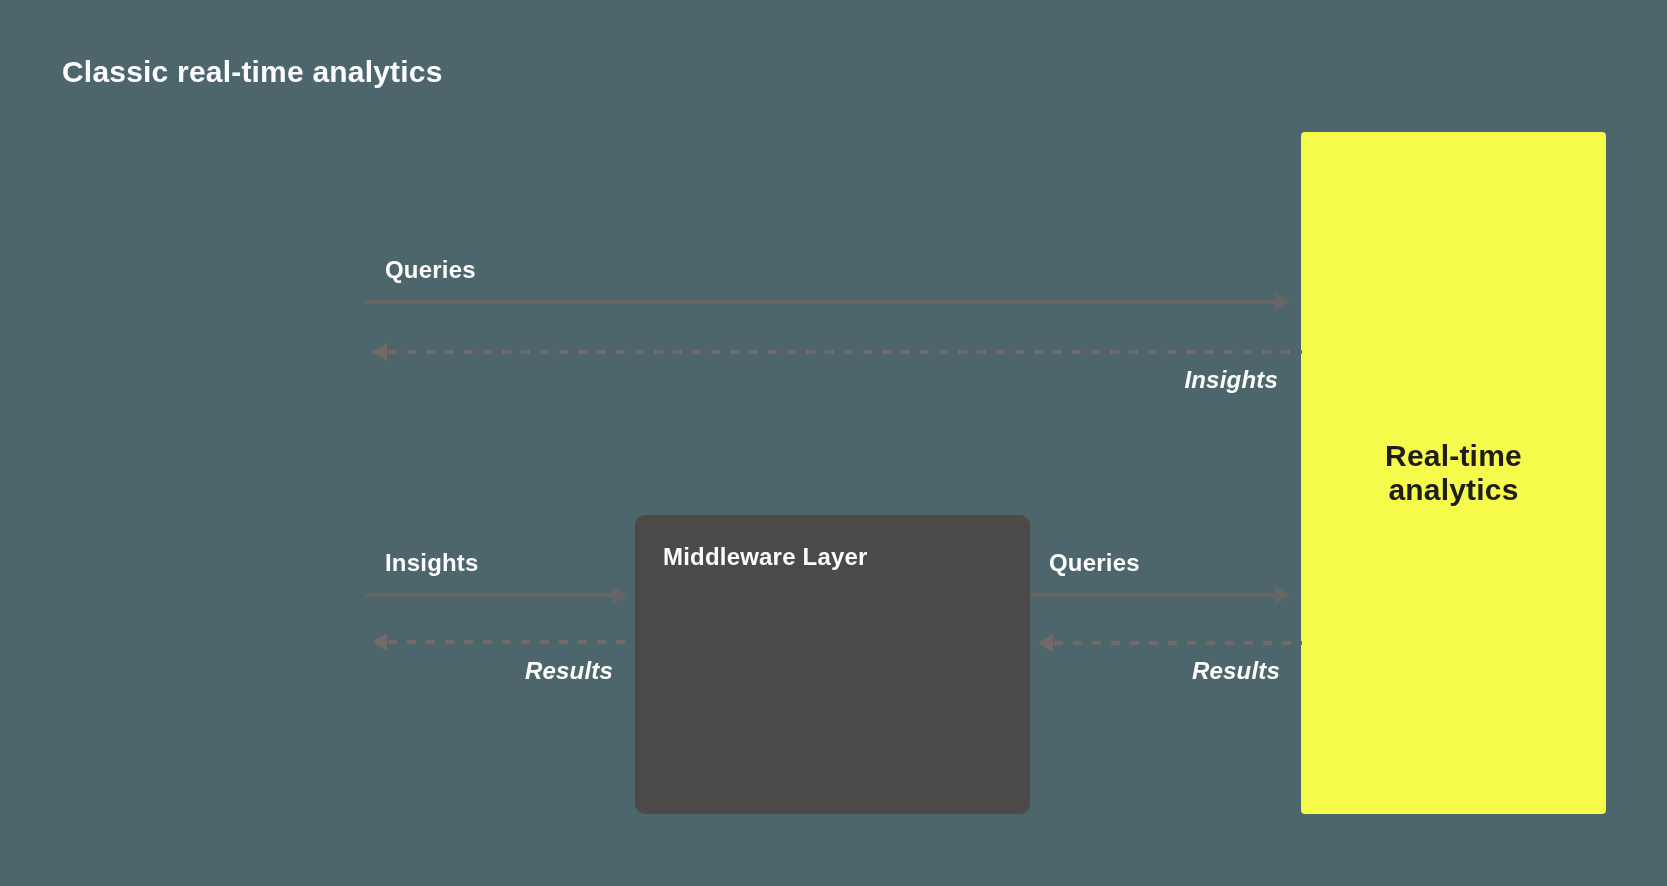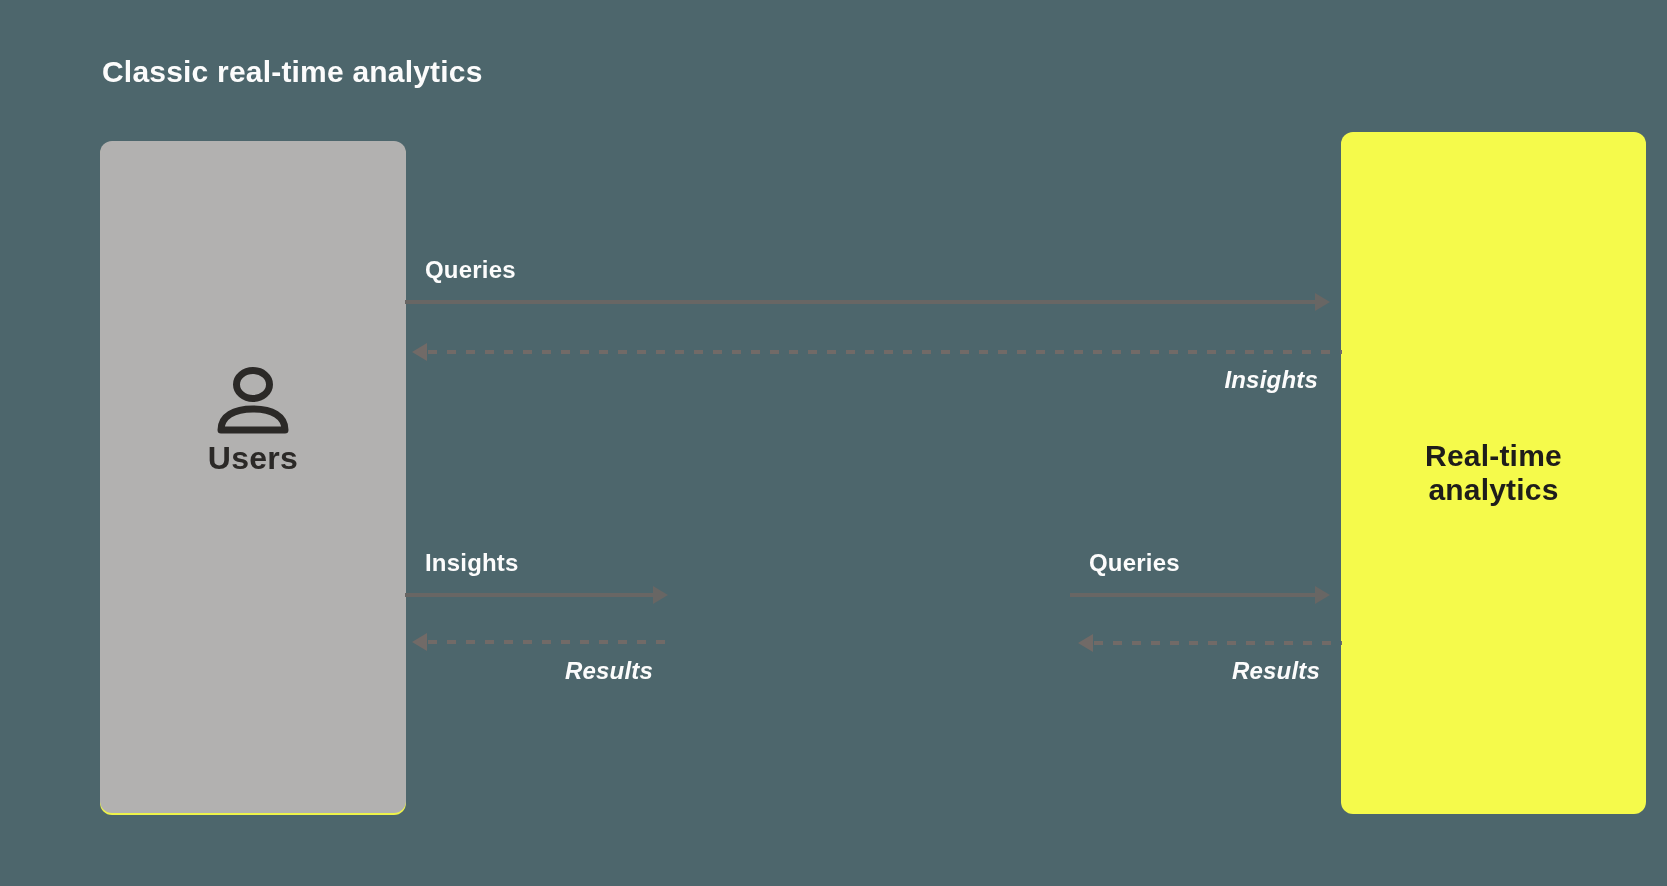--- a/index.html
+++ b/index.html
@@ -14,21 +14,21 @@
     --accent-underline:#eef34a;
   }
   html,body{margin:0;padding:0;}
   body{
     width:1667px;height:886px;
     background:var(--background);
     font-family:"Liberation Sans", sans-serif;
     position:relative;
     overflow:hidden;
   }
-  .canvas{position:absolute;inset:0;margin-left:40px;}
+  .canvas{position:absolute;inset:0;}
   .title{
     position:absolute;left:62px;top:54px;
     font-size:30px;line-height:36px;font-weight:700;
     color:var(--label-text);
     letter-spacing:0.2px;
   }
   .node{position:absolute;box-sizing:border-box;}
   .node-users{
     left:60px;top:141px;width:306px;height:672px;
     background:var(--users-box);
@@ -53,21 +53,21 @@
   }
   .middleware-label{
     position:absolute;left:28px;top:27px;
     font-size:24px;line-height:30px;font-weight:700;
     color:var(--label-text);
     letter-spacing:0.2px;
   }
   .node-database{
     left:1301px;top:132px;width:305px;height:682px;
     background:var(--database-box);
-    border-radius:12px;
+    border-radius:4px;
     display:flex;align-items:center;justify-content:center;
   }
   .database-label{
     text-align:center;
     font-size:30px;line-height:34px;font-weight:700;
     color:#1e1d1b;
     letter-spacing:0.2px;
   }
   
   .line-solid{position:absolute;height:4px;background:var(--arrow-solid);}
@@ -121,28 +121,24 @@
   .h-results-2{left:1038px;top:634px;}
   .t-results-2{left:1080px;top:657px;width:200px;}
 </style>
 </head>
 <body>
 
 <div class="canvas">
 
   <div class="title">Classic real-time analytics</div>
 
-  <div class="node node-users">
-    <svg class="person-icon" viewBox="0 0 78 70" aria-hidden="true">
-      <ellipse cx="39" cy="17.5" rx="16.5" ry="14" fill="none" stroke="#2b2927" stroke-width="7"></ellipse>
-      <path d="M 7 63 H 71 C 71 49 58 42 39 42 C 20 42 7 49 7 63 Z" fill="none" stroke="#2b2927" stroke-width="7" stroke-linejoin="round"></path>
-    </svg>
-    <div class="users-label">Users</div>
+
+  <div class="node node-middleware">
+    <div class="middleware-label">Middleware Layer</div>
   </div>
-
 
   <div class="node node-database">
     <div class="database-label">
       <span>Real-time</span><br>
       <span>analytics</span>
     </div>
   </div>
 
   <div class="line-solid l-queries-1"></div>
   <div class="head-right h-queries-1"></div>

